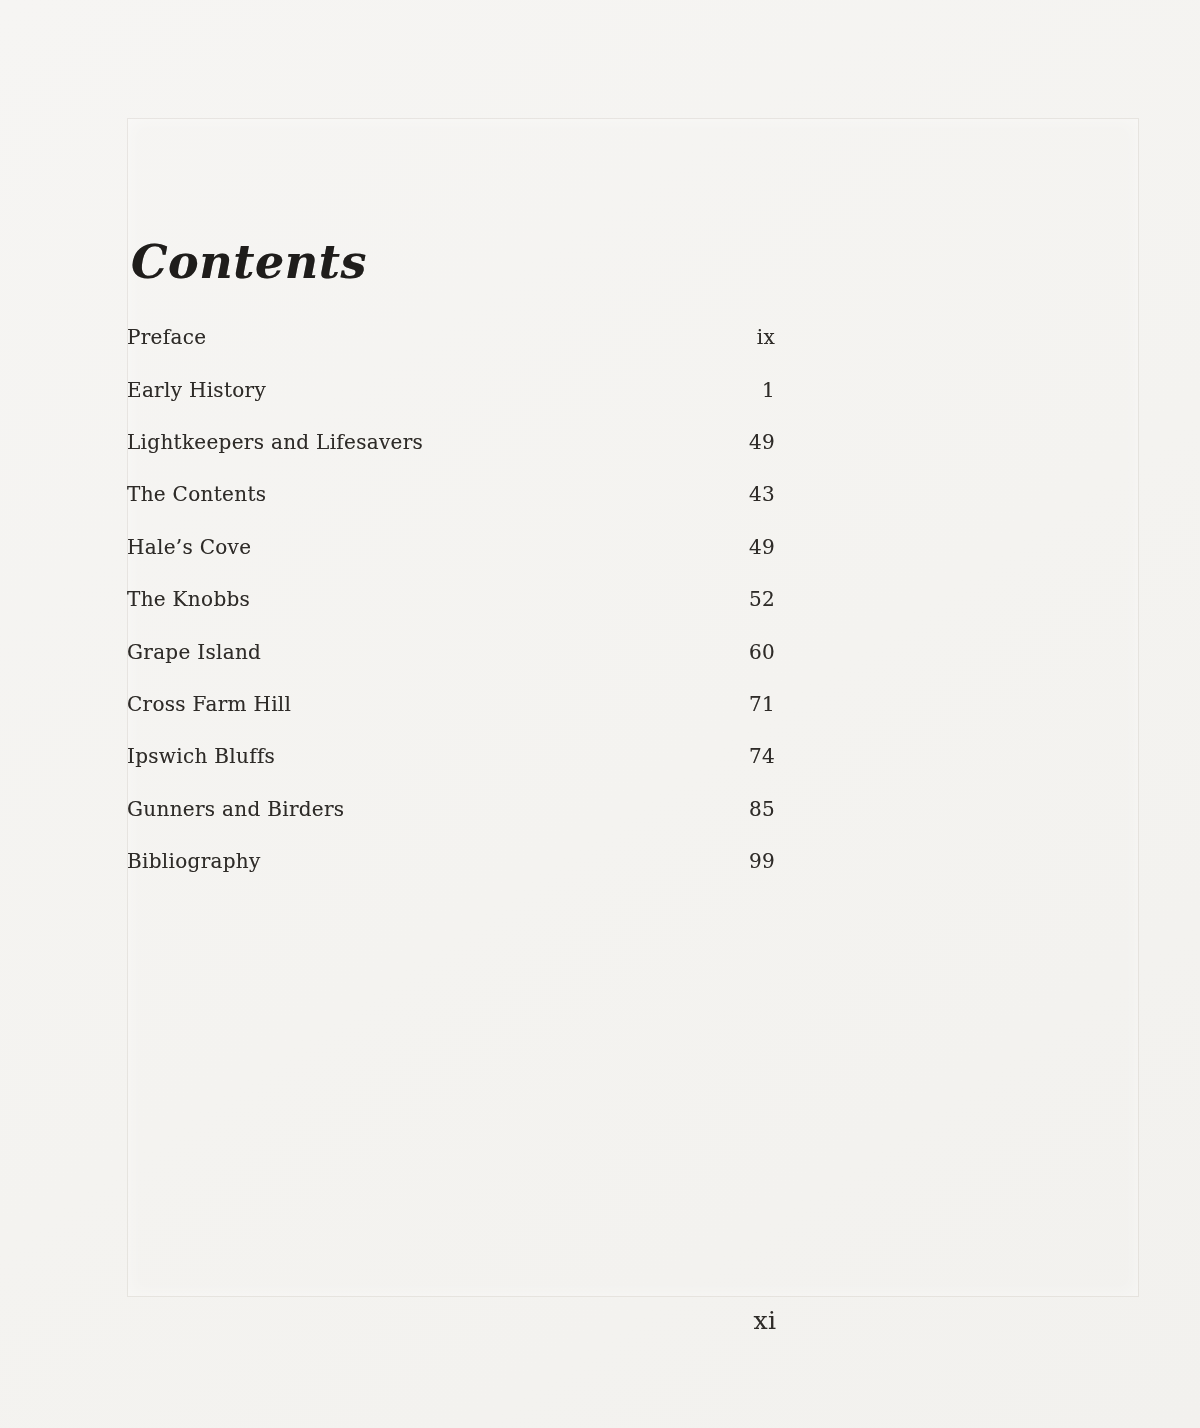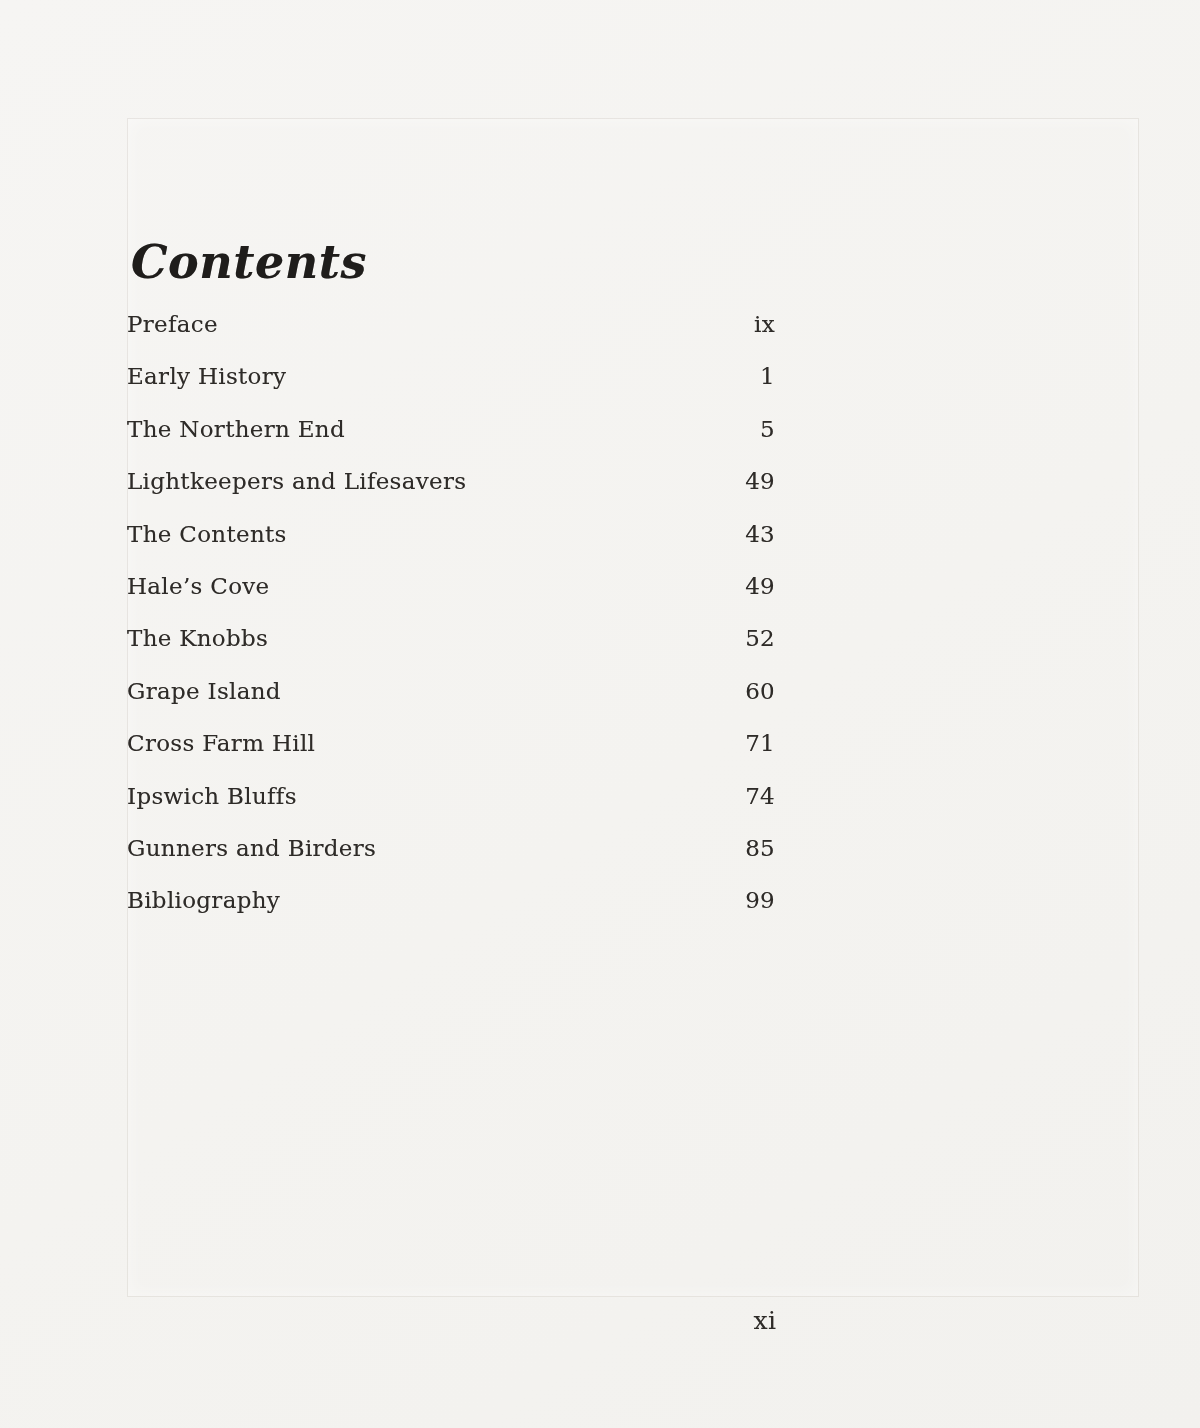--- a/index.html
+++ b/index.html
@@ -44,22 +44,23 @@
   }
   .toc {
     position: absolute;
     left: 127px;
     top: 311px;
     width: 648px;
   }
   .toc-row {
     display: flex;
     justify-content: space-between;
+    align-items: center;
     height: 52.4px;
-    font-size: 23px;
+    font-size: 20px;
     letter-spacing: 0.3px;
     text-shadow: 0 0 0.4px rgba(40,36,32,0.35);
   }
   .toc-label {
     white-space: nowrap;
   }
   .toc-page {
     text-align: right;
     min-width: 60px;
   }
@@ -83,24 +84,20 @@
   <h1 class="title">Contents</h1>
 
   <div class="toc">
     <div class="toc-row">
       <span class="toc-label">Preface</span>
       <span class="toc-page">ix</span>
     </div>
     <div class="toc-row">
       <span class="toc-label">Early History</span>
       <span class="toc-page">1</span>
-    </div>
-    <div class="toc-row">
-      <span class="toc-label">The Northern End</span>
-      <span class="toc-page">5</span>
     </div>
     <div class="toc-row">
       <span class="toc-label">Lightkeepers and Lifesavers</span>
       <span class="toc-page">49</span>
     </div>
     <div class="toc-row">
       <span class="toc-label">The Contents</span>
       <span class="toc-page">43</span>
     </div>
     <div class="toc-row">

